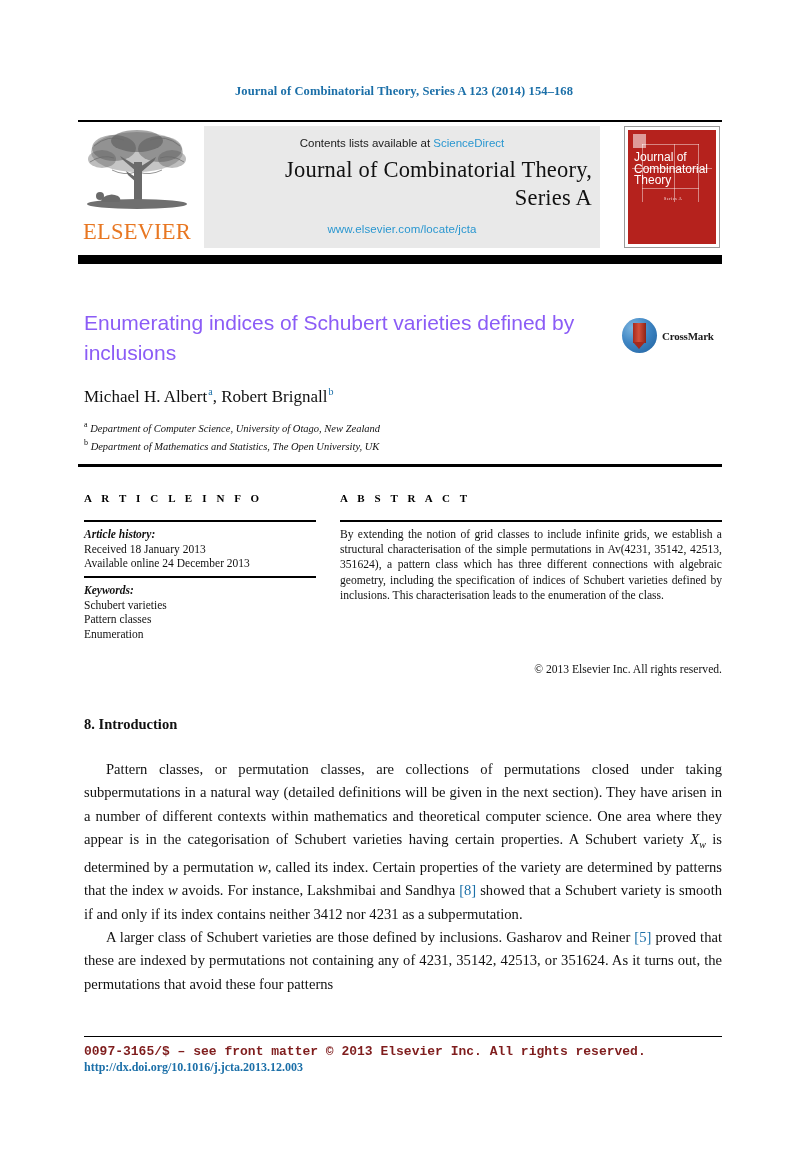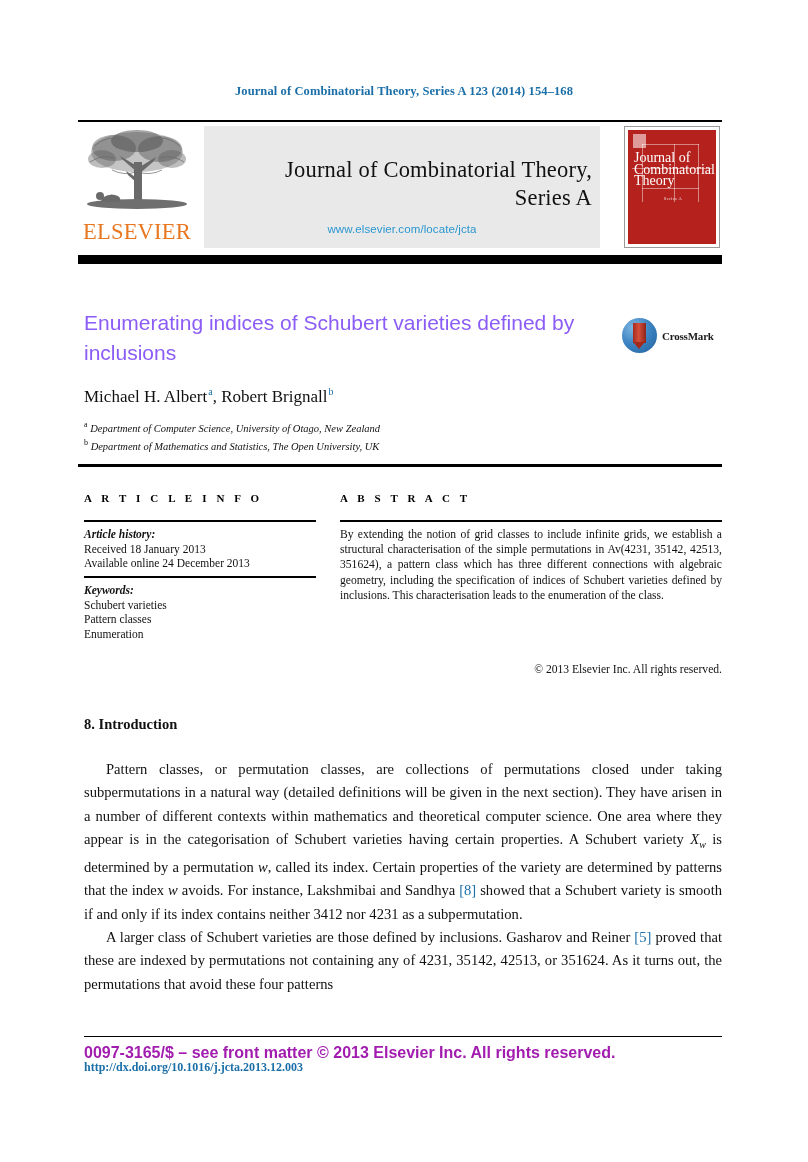--- a/index.html
+++ b/index.html
@@ -136,22 +136,22 @@
     position: absolute;
     left: 5px; top: 4px;
     width: 13px; height: 14px;
     background: rgba(255,255,255,.55);
   }
   .cover-text {
     position: absolute;
     left: 6px; top: 22px;
     width: 78px;
     color: #ffffff;
-    font-family: Liberation Serif, serif;
-    font-size: 14px;
+    font-family: Liberation Sans, sans-serif;
+    font-size: 12px;
     line-height: 11.5px;
   }
   .cover-series {
     position: absolute;
     left: 0; top: 66px;
     width: 90px;
     text-align: center;
     color: rgba(255,255,255,.85);
     font-family: "Liberation Serif", serif;
     font-size: 4.6px;
@@ -362,24 +362,24 @@
   .foot-rule {
     position: absolute;
     left: 84px; top: 1036px;
     width: 638px;
     height: 1.2px;
     background: #000;
   }
   .foot-line1 {
     position: absolute;
     left: 84px; top: 1044px;
-    font-family: Liberation Sans, sans-serif;
-    font-weight: bold;
-    font-size: 16px;
-    color: #a21caf;
+    font-family: Liberation Mono, monospace;
+    font-weight: bold;
+    font-size: 13px;
+    color: #7f1d1d;
   }
   .foot-line2 {
     position: absolute;
     left: 84px; top: 1060px;
     font-family: "Liberation Serif", serif;
     font-weight: bold;
     font-size: 12px;
     color: #1b6fa8;
   }
 </style>
@@ -419,20 +419,21 @@
             <path d="M102 36 q-12 -8 -24 -4"></path>
             <path d="M30 44 q12 6 24 2"></path>
             <path d="M80 44 q-12 6 -24 2"></path>
           </g>
         </svg>
       </div>
       <div class="elsevier-word">ELSEVIER</div>
     </div>
 
     <div class="mast-center">
+      <div class="contents-line"><span>Contents lists available at </span><span class="sd">ScienceDirect</span></div>
       <div class="journal-title">
         <div>Journal of Combinatorial Theory,</div>
         <div>Series A</div>
       </div>
       <div class="journal-url">www.elsevier.com/locate/jcta</div>
     </div>
 
     <div class="cover">
       <div class="cover-inner">
         <div class="cover-els"></div>

